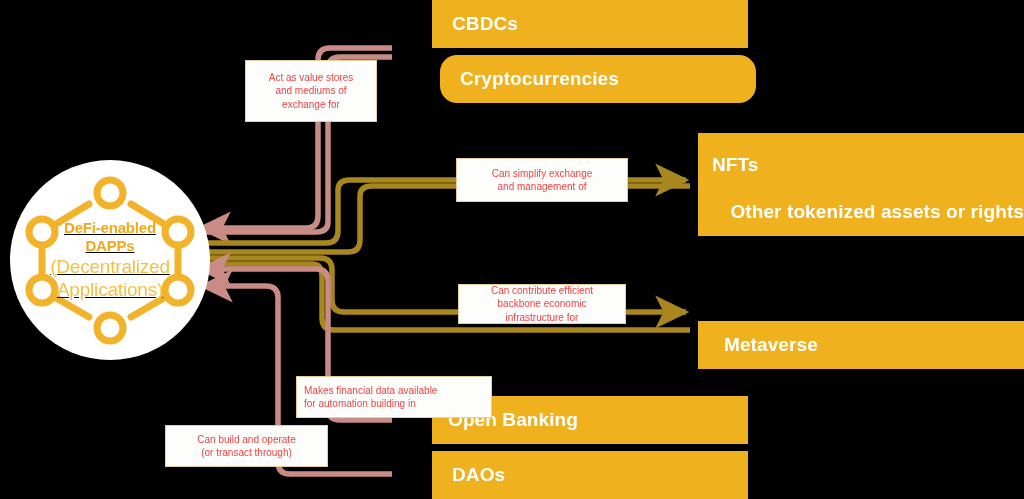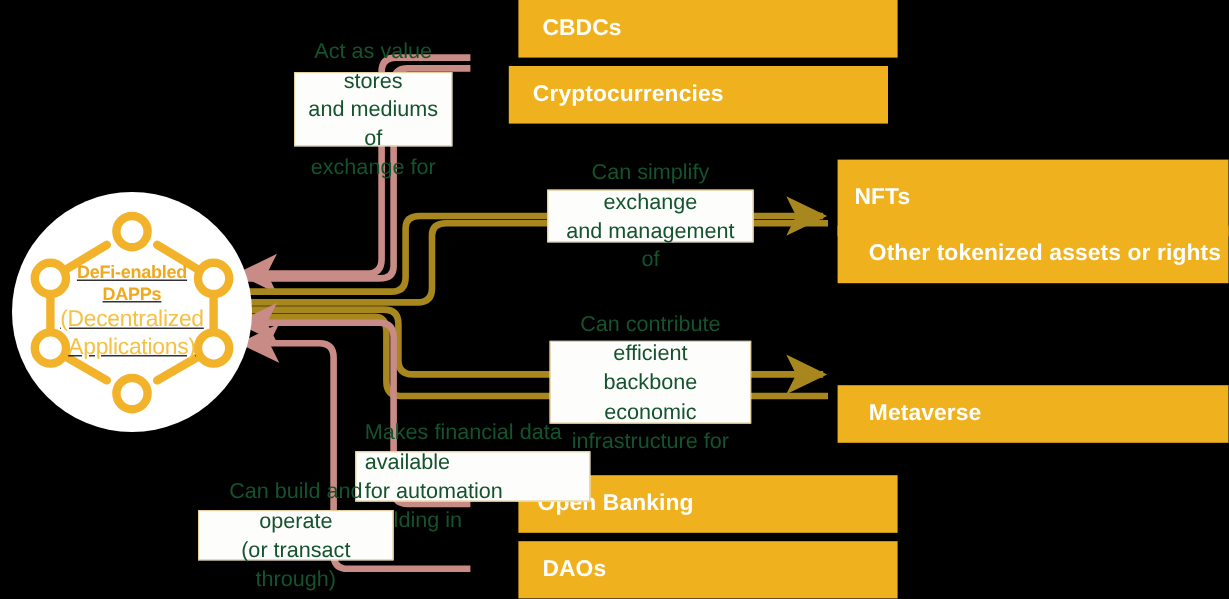--- a/index.html
+++ b/index.html
@@ -81,22 +81,22 @@
   .bar-text {
     pointer-events: none;
     font-weight: bold;
   }
 
   
   .conn-label {
     position: absolute;
     background: #FDFDFB;
     border: 1px solid #E4CFA0;
-    color: #14532d;
-    font-size: 18px;
+    color: #ef4444;
+    font-size: 10px;
     line-height: 1.35;
     display: flex;
     align-items: center;
     justify-content: center;
     text-align: center;
     box-sizing: border-box;
     padding: 3px 6px;
     z-index: 5;
   }
   .conn-label.left-align {
@@ -160,29 +160,29 @@
       <div class="hub-title">DAPPs</div>
       <div class="hub-sub">(Decentralized</div>
       <div class="hub-sub">Applications)</div>
     </div>
   </div>
 
   <div class="bar" style="left:432px; top:0px; width:316px; height:48px; padding-left:20px;">
     <span class="bar-text">CBDCs</span>
   </div>
 
-  <div class="bar" style="left:424px; top:55px; width:316px; height:48px; padding-left:20px;">
+  <div class="bar" style="left:440px; top:55px; width:316px; height:48px; padding-left:20px;border-radius:17px;">
     <span class="bar-text">Cryptocurrencies</span>
   </div>
 
   <div class="bar" style="left:698px; top:133px; width:326px; height:64px; padding-left:14px;">
     <span class="bar-text">NFTs</span>
   </div>
 
-  <div class="bar" style="left:698px; top:188px; width:326px; height:48px; padding-left:26px;">
+  <div class="bar" style="left:698px; top:188px; width:326px; height:48px; padding-left:26px;justify-content:flex-end;">
     <span class="bar-text">Other tokenized assets or rights</span>
   </div>
 
 
   <div class="bar" style="left:698px; top:321px; width:326px; height:48px; padding-left:26px;">
     <span class="bar-text">Metaverse</span>
   </div>
 
   <div class="bar" style="left:432px; top:396px; width:316px; height:48px; padding-left:16px;">
     <span class="bar-text">Open Banking</span>
@@ -200,21 +200,21 @@
     </div>
   </div>
 
   <div class="conn-label" style="left:456px; top:158px; width:172px; height:44px;">
     <div>
       <div>Can simplify exchange</div>
       <div>and management of</div>
     </div>
   </div>
 
-  <div class="conn-label" style="left:458px; top:284px; width:168px; height:69px;justify-content:flex-end;">
+  <div class="conn-label" style="left:458px; top:284px; width:168px; height:40px;">
     <div>
       <div>Can contribute efficient</div>
       <div>backbone economic</div>
       <div>infrastructure for</div>
     </div>
   </div>
 
   <div class="conn-label left-align" style="left:296px; top:344px; width:196px; height:42px; padding-left:7px;margin-top:32px;">
     <div>
       <div>Makes financial data available</div>

